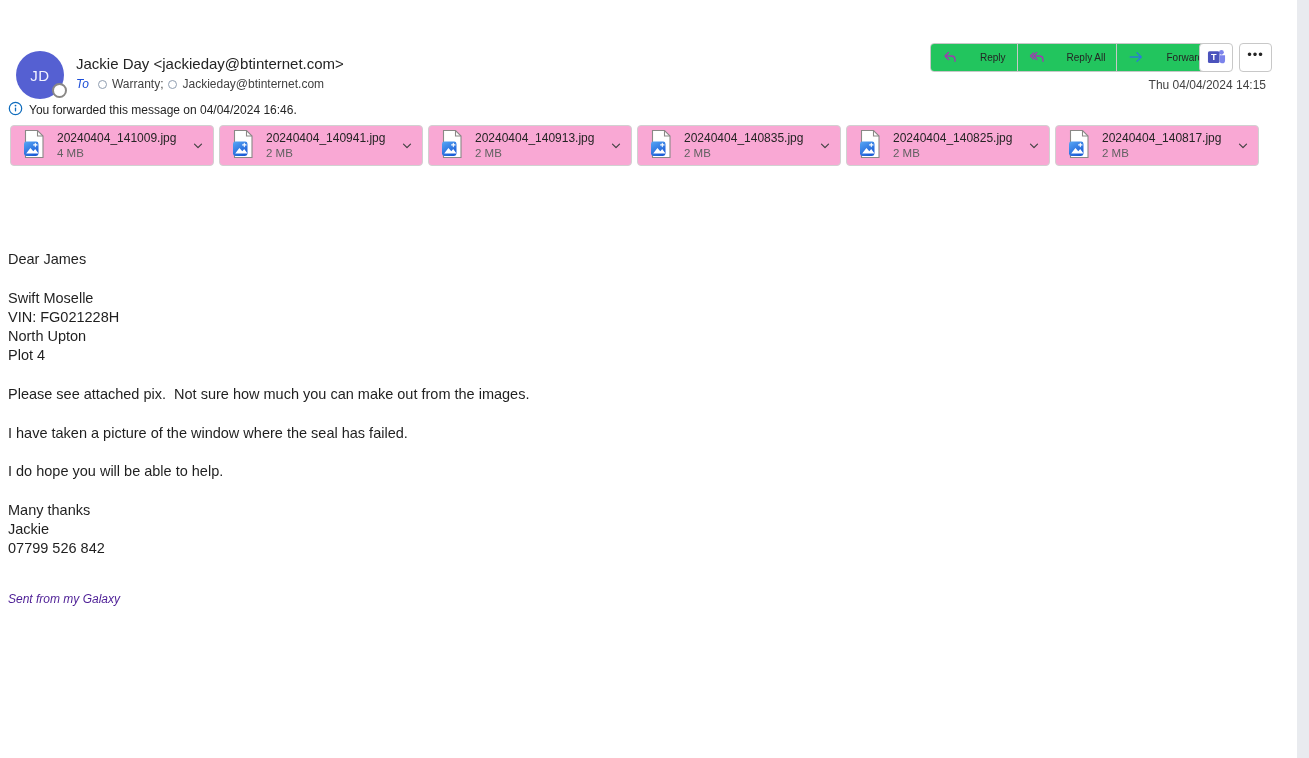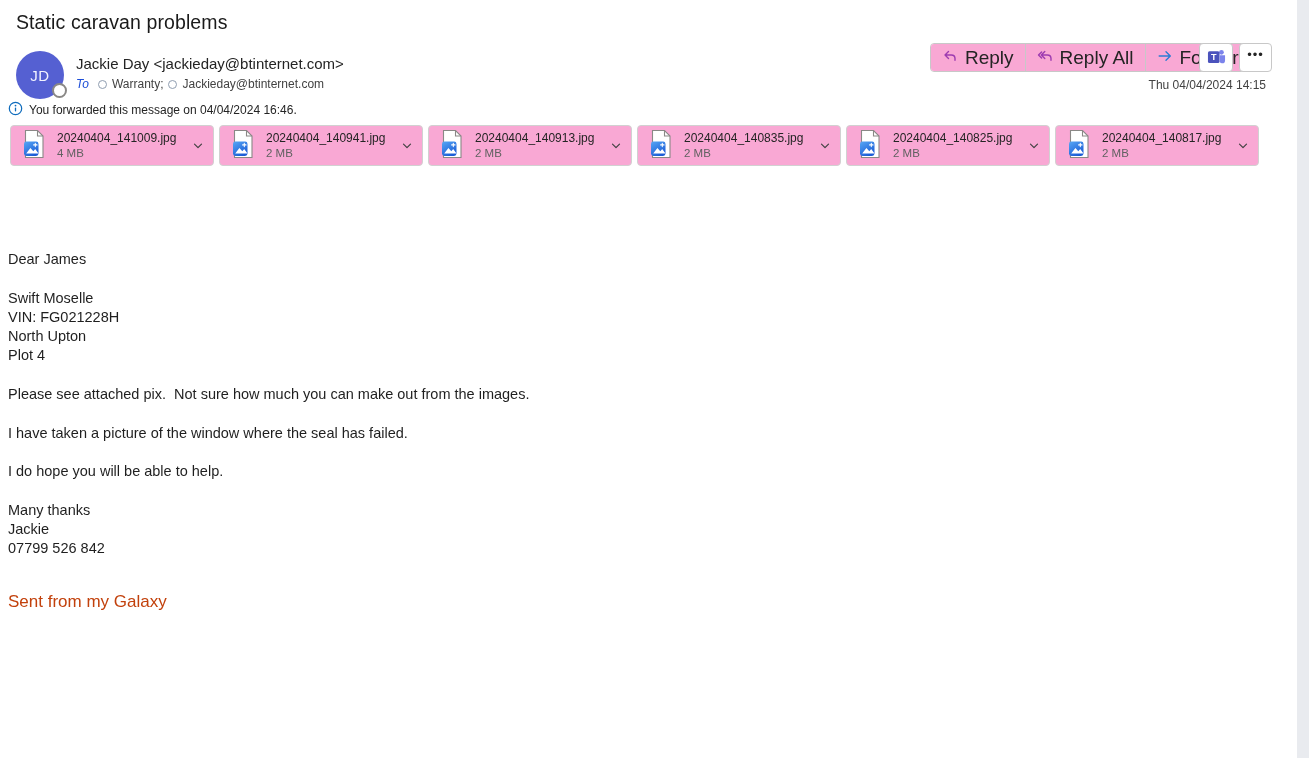--- a/index.html
+++ b/index.html
@@ -19,22 +19,22 @@
   .to-line { position:absolute; left:76px; top:77px; display:flex; align-items:center; gap:5px;
              font-size:12px; color:#424242; }
   .to-label { color:#1d4ed8; margin-right:4px;font-style:italic; }
   .presence-dot { width:9px; height:9px; border-radius:50%; border:1px solid #8f9db0; background:#fff; display:inline-block; }
 
   .notice { position:absolute; left:8px; top:101px; display:flex; align-items:center; gap:6px;
             font-size:12px; color:#242424; }
 
   .btn-group { position:absolute; left:930px; top:43px; height:29px; display:flex;
                border:1px solid #c8c8c8; border-radius:4px; background:#fff; overflow:hidden; }
-  .btn-group .tbtn { display:flex; align-items:center; gap:7px; padding:0 11px; font-size:19px;
-                     color:#242424; background:#f9a8d4; border:none; cursor:default; }
+  .btn-group .tbtn { display:flex; align-items:center; gap:22px; padding:0 11px; font-size:10px;
+                     color:#242424; background:#22c55e; border:none; cursor:default; }
   .btn-group .tbtn + .tbtn { border-left:1px solid #c8c8c8;text-align:center; }
   .sq-btn { position:absolute; top:43px; height:29px; background:#fff; border:1px solid #c8c8c8;
             border-radius:4px; display:flex; align-items:center; justify-content:center; }
   .teams-btn { left:1199px; width:34px; }
   .more-btn { left:1239px; width:33px; font-size:13px; color:#242424; letter-spacing:1px; padding-bottom:6px; }
   .date-line { position:absolute; top:78px; right:43px; font-size:12px; color:#424242; }
 
   .attach-row { position:absolute; left:10px; display:flex; gap:5px; }
   .attach-row.r1 { top:125px; }
   .attach-row.r2 { top:171px; }
@@ -42,40 +42,39 @@
           display:flex; align-items:center; }
   .chip .fileicon { margin-left:11px; flex:0 0 auto; }
   .chip .meta { margin-left:11px; display:flex; flex-direction:column; overflow:hidden; }
   .chip .fname { font-size:12px; color:#242424; line-height:15px; white-space:nowrap; }
   .chip .fsize { font-size:11.5px; color:#616161; line-height:14px; }
   .chip .chev { margin-left:auto; width:30px; height:100%; display:flex; align-items:center; justify-content:center; }
   .chip .chev.hl { background:#c7e2f6; border-radius:0 3px 3px 0; }
 
   .body-text { position:absolute; left:8px; top:250px; width:1000px; font-size:14.5px; line-height:19.3px;
                color:#1f1f1f; white-space:pre-wrap; }
-  .signature { position:absolute; left:8px; top:592px; font-size:17px; color:#c2410c; }
+  .signature { position:absolute; left:8px; top:592px; font-size:12px; color:#4c1d95;font-style:italic; }
 
   .scroll-track { position:absolute; right:0; top:0; width:12px; height:758px; background:#e9ebef; }
   .hidden-defs { position:absolute; width:0; height:0; }
 </style>
 </head>
 <body>
 
 <svg class="hidden-defs" aria-hidden="true">
   <defs>
     <linearGradient id="imgGrad" x1="0" y1="0" x2="0.6" y2="1">
       <stop offset="0" stop-color="#57a7f5"></stop>
       <stop offset="1" stop-color="#1b5cd6"></stop>
     </linearGradient>
   </defs>
 </svg>
 
 <div id="stage">
 
-  <div class="subject">Static caravan problems</div>
 
   <div class="btn-group">
     <button class="tbtn">
       <span>
         <svg width="16" height="16" viewBox="0 0 16 16">
             <path d="M6.5 3.5 L3 7 l3.5 3.5 M3 7 h6.3 c2.3 0 3.7 1.4 3.7 3.6 v1.6" fill="none" stroke="#9d3bb0" stroke-width="1.4" stroke-linecap="round" stroke-linejoin="round"></path>
           </svg>
       </span>
       <span>Reply</span>
     </button>

